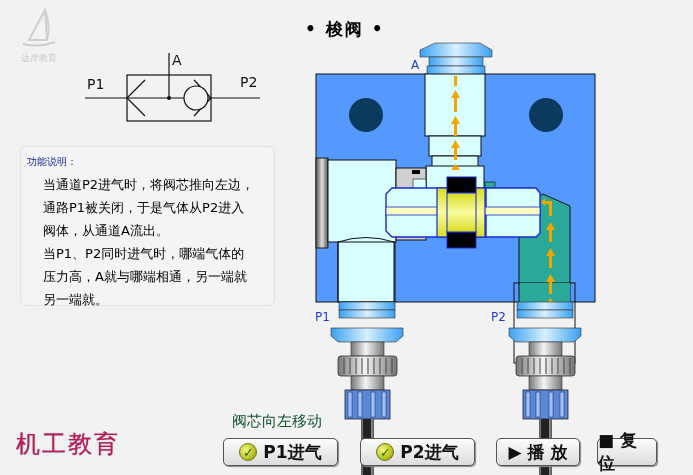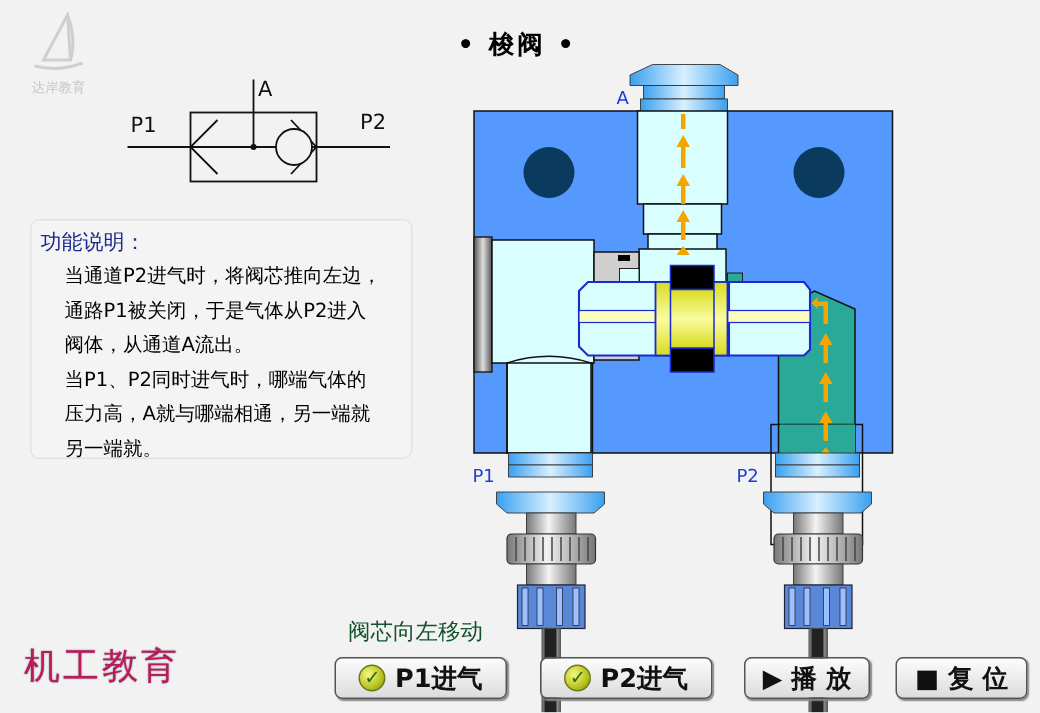--- a/index.html
+++ b/index.html
@@ -5,21 +5,21 @@
   * { box-sizing: border-box; margin: 0; padding: 0; }
   body { width: 693px; height: 475px; background: #f2f2f2; position: relative; overflow: hidden; font-family: "DejaVu Sans", sans-serif; }
   .abs { position: absolute; }
   .logo-top { left: 14px; top: 8px; width: 50px; height: 60px; color: #c8c8c8; font-size: 9px; text-align: center; font-family: Liberation Serif, serif; }
   .logo-top .sail { width: 40px; height: 42px; margin: 0 auto; }
   .logo-bottom { left: 16px; top: 428px; font-size: 24px; color: #be185d; letter-spacing: 2px; text-shadow: 0 0 1px #999, 0 0 1px #999; text-align: right; }
   .title { left: 305px; top: 18px; font-size: 17px; font-weight: bold; color: #000000; letter-spacing: 2px; }
   .symbol { left: 82px; top: 50px; width: 180px; height: 80px; }
   .sym-label { font-size: 14px; color: #111; position: absolute; }
   .desc-box { left: 20px; top: 146px; width: 255px; height: 160px; background: #f4f4f4; border: 1px solid #e2e2e2; border-radius: 6px; padding: 4px 6px; }
-  .desc-title { color: #1a2a8c; font-size: 14px; line-height: 22px; }
+  .desc-title { color: #1a2a8c; font-size: 10px; line-height: 22px; }
   .desc-text { color: #000000; font-size: 13px; line-height: 23px; margin-left: 16px; }
   .status-text { left: 232px; top: 412px; font-size: 15px; color: #14532d; }
   .btn { position: absolute; height: 28px; border: 1px solid #555; border-radius: 5px; background: linear-gradient(#fcfcfc, #dcdcdc); box-shadow: 1px 1px 1px #888; font-size: 17px; font-weight: bold; color: #111; display: flex; align-items: center; justify-content: center; gap: 6px; cursor: pointer; }
   .check { width: 18px; height: 18px; border-radius: 50%; background: radial-gradient(circle at 35% 35%, #f6f680, #b8c420 60%, #7a8a10); display: flex; align-items: center; justify-content: center; color: #2b6a10; font-size: 13px; font-weight: bold; border: 1px solid #6a7a20; }
   .port-label { font-size: 12px; color: #1b3cd6; position: absolute; }
 </style>
 </head>
 <body>
 
 <div class="abs logo-top">
@@ -215,15 +215,15 @@
   <span class="check">✓</span>
   <span>P1进气</span>
 </div>
 <div class="btn" style="left:360px; top:438px; width:115px;">
   <span class="check">✓</span>
   <span>P2进气</span>
 </div>
 <div class="btn" style="left:496px; top:438px; width:84px;">
   <span>▶ 播 放</span>
 </div>
-<div class="btn" style="left:597px; top:438px; width:88px;">
+<div class="btn" style="left:597px; top:438px; width:60px;">
   <span>■ 复 位</span>
 </div>
 
 </body></html>

